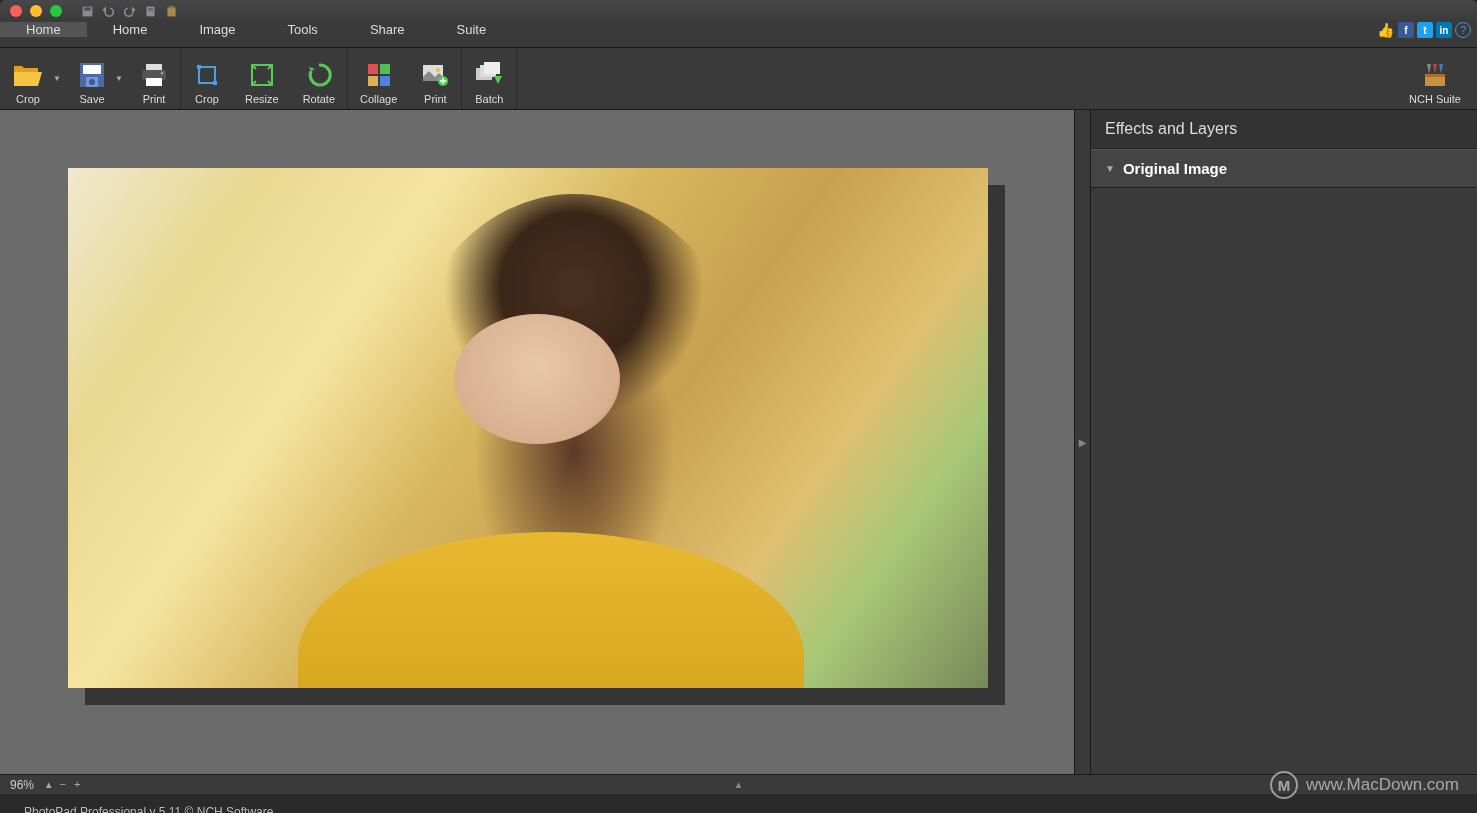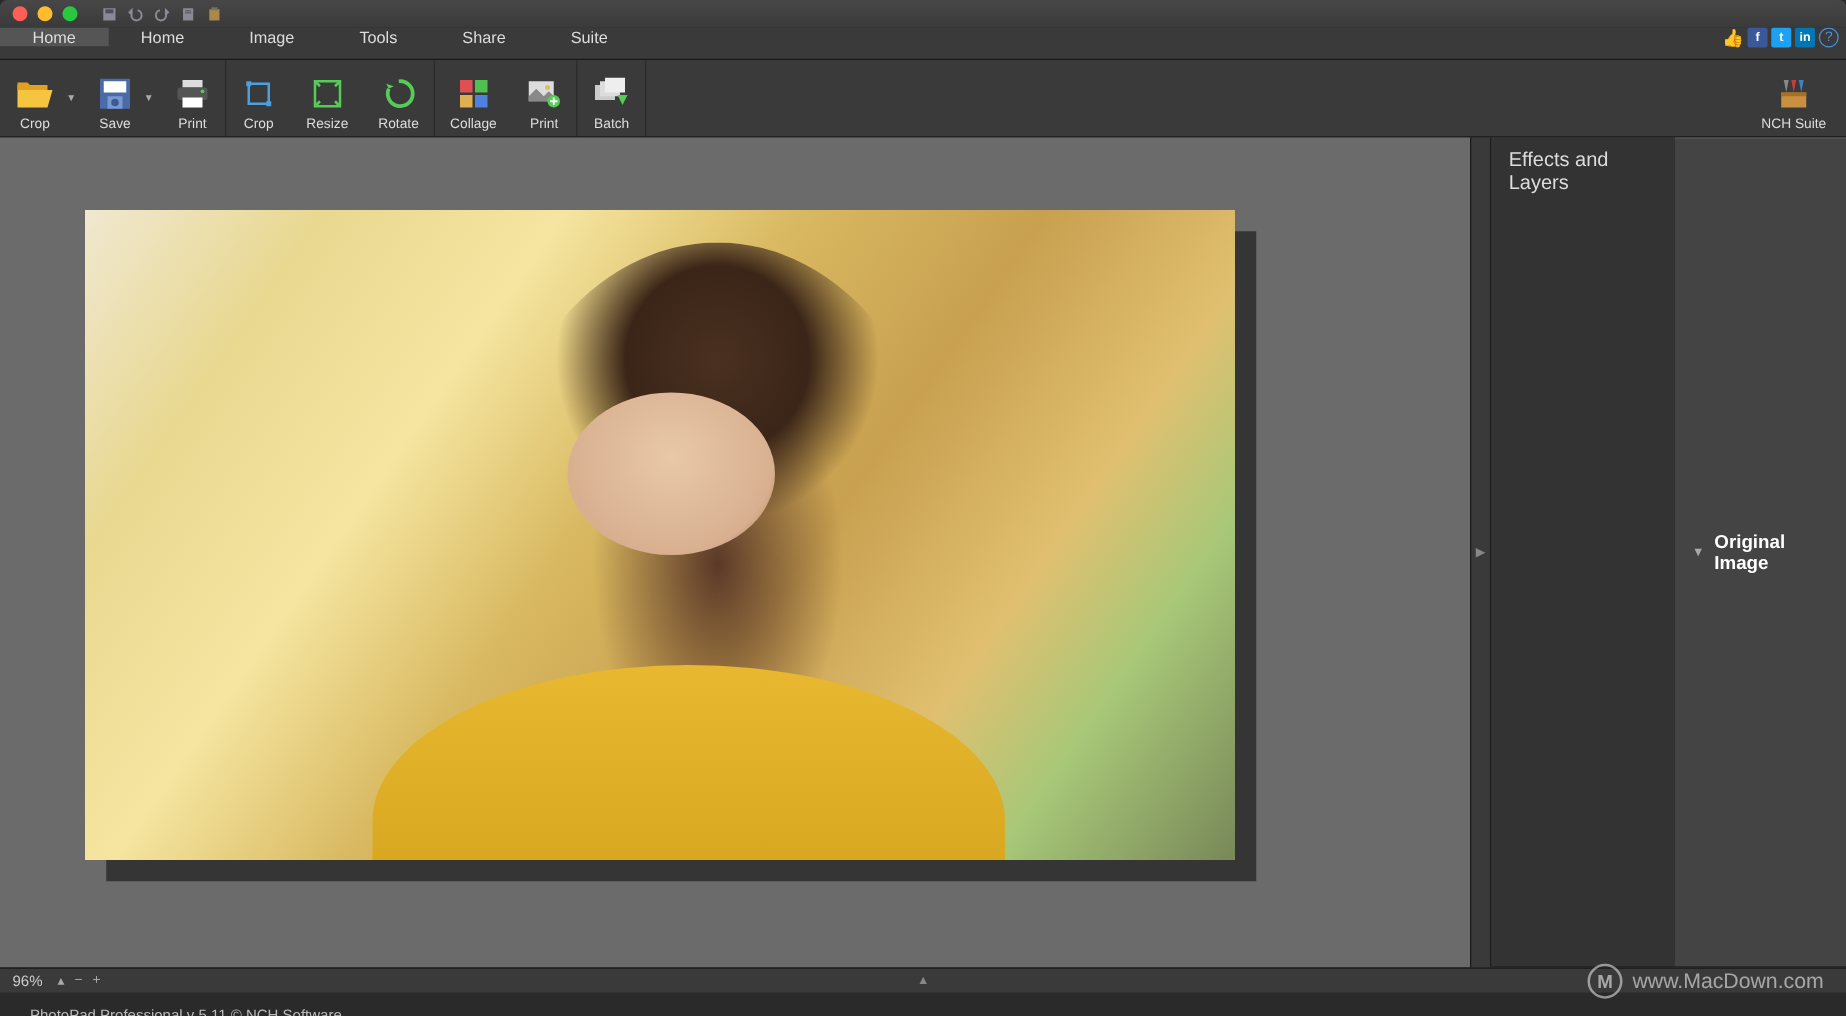--- a/index.html
+++ b/index.html
@@ -34,21 +34,21 @@
 .workspace { display: flex; height: 664px; }
 .canvas-area { flex: 1; background: #6b6b6b; position: relative; overflow: hidden; }
 .canvas-shadow { position: absolute; left: 85px; top: 75px; width: 920px; height: 520px; background: rgba(0,0,0,.5); }
 .canvas { position: absolute; left: 68px; top: 58px; width: 920px; height: 520px; background: linear-gradient(125deg, #f0e8d0 0%, #e8d890 15%, #f5e5a0 30%, #d8b860 45%, #c8a050 60%, #e0c070 75%, #a8c878 85%, #788858 100%); overflow: hidden; }
 .canvas::before { content: ""; position: absolute; left: 35%; top: 5%; width: 40%; height: 90%; background: radial-gradient(ellipse 50% 40% at 50% 20%, #4a3020 0%, #3a2518 40%, transparent 70%), radial-gradient(ellipse 45% 60% at 50% 55%, #5a3828 0%, transparent 60%); border-radius: 50% 50% 30% 30%; }
 .canvas::after { content: ""; position: absolute; left: 42%; top: 28%; width: 18%; height: 25%; background: radial-gradient(ellipse at 50% 40%, #e8c8a8 0%, #d8b090 70%, transparent 100%); border-radius: 50%; }
 .yellow-top { position: absolute; left: 25%; bottom: 0; width: 55%; height: 30%; background: linear-gradient(180deg, #e8b830 0%, #d8a820 100%); border-radius: 50% 50% 0 0 / 80% 80% 0 0; }
 .sidebar-handle { width: 16px; background: #3a3a3a; display: flex; align-items: center; justify-content: center; cursor: pointer; border-left: 1px solid #1a1a1a; }
 .sidebar-handle span { color: #888; font-size: 10px; }
 
-.sidepanel { width: 285px; background: #3a3a3a; border-left: 1px solid #1a1a1a; display: flex; flex-direction: row; }
+.sidepanel { width: 387px; background: #3a3a3a; border-left: 1px solid #1a1a1a; display: flex; flex-direction: column; }
 .panel-title { padding: 10px 14px; font-size: 16px; color: #ddd; background: #333; border-bottom: 1px solid #222; }
 .layer-head { padding: 10px 14px; font-size: 15px; font-weight: bold; color: #fff; background: #444; border-top: 1px solid #555; border-bottom: 1px solid #222; display: flex; align-items: center; gap: 8px; cursor: pointer; }
 .layer-head .tri { font-size: 10px; color: #aaa; }
 .props { padding: 8px 0; }
 .prow { display: flex; padding: 10px 18px; font-size: 13px; color: #ddd; }
 .prow .plabel { width: 120px; }
 .prow .pval { flex: 1; }
 
 .zoombar { height: 20px; background: #3a3a3a; display: flex; align-items: center; padding: 0 10px; gap: 12px; border-top: 1px solid #1a1a1a; position: relative; }
 .zoomval { font-size: 12px; color: #ccc; }

